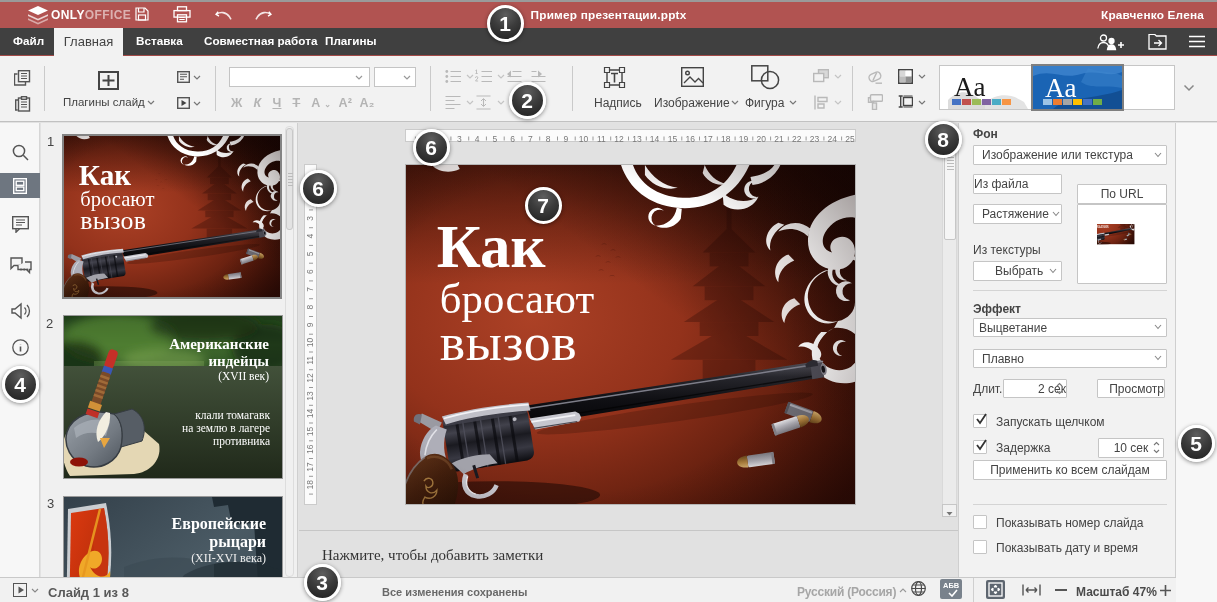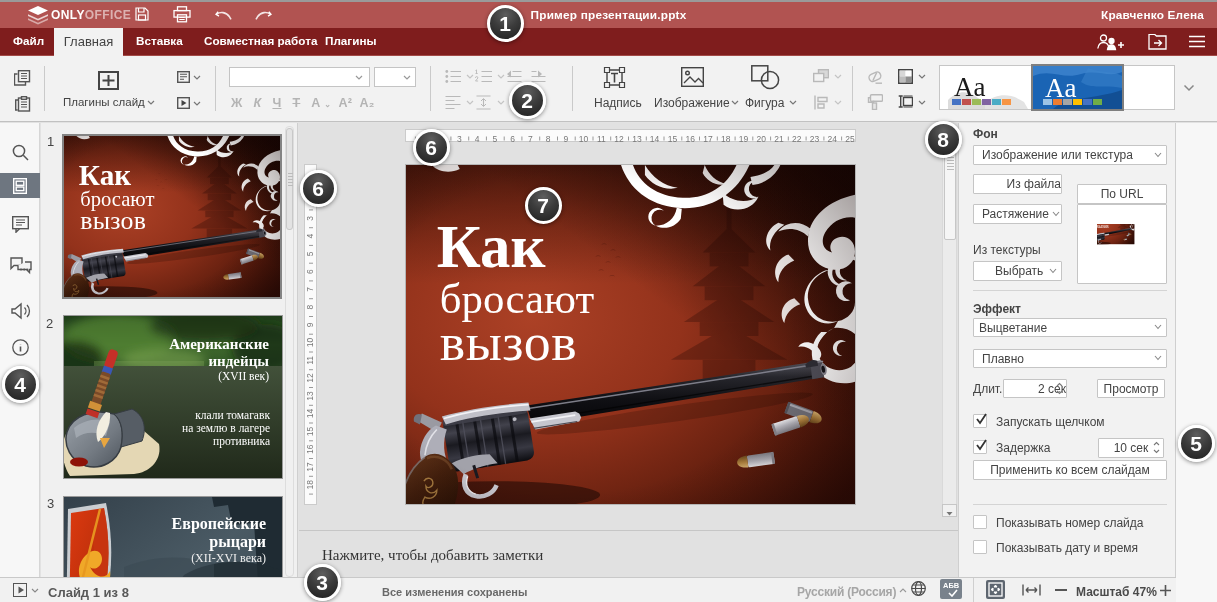--- a/index.html
+++ b/index.html
@@ -1,21 +1,21 @@
 <!DOCTYPE html>
 <html><head><meta charset="utf-8">
 <style>
 *{margin:0;padding:0;box-sizing:border-box}
 html,body{width:1217px;height:602px;overflow:hidden;font-family:"Liberation Sans",sans-serif}
 body{position:relative;background:#E2E2E2}
 .abs{position:absolute}
 
 #topline{left:0;top:0;width:1217px;height:2px;background:#9a9a9a}
 #hdr{left:0;top:2px;width:1217px;height:26px;background:#B15351}
-#tabs{left:0;top:28px;width:1217px;height:27px;background:#7f1d1d}
+#tabs{left:0;top:28px;width:1217px;height:27px;background:#404040}
 #tabs .tab{position:absolute;top:0;height:26px;line-height:26px;color:#fff;font-size:11.7px;font-weight:bold;letter-spacing:0}
 #tabact{position:absolute;left:54px;top:0;width:69px;height:28px;background:#F2F2F2;color:#444;font-size:13px;text-align:center;line-height:27px;z-index:5}
 #toolbar{left:0;top:55px;width:1217px;height:67px;background:#F2F2F2;border-top:1px solid #A34A47;border-bottom:1px solid #C1C1C1}
 .sep{position:absolute;top:66px;width:1px;height:45px;background:#CACACA}
 
 #lbar{left:0;top:123px;width:40px;height:454px;background:#F7F7F7;border-right:1px solid #D6D6D6}
 #thpanel{left:41px;top:123px;width:257px;height:454px;background:#F0F0F0;border-right:1px solid #CFCFCF}
 #canvas{left:299px;top:123px;width:659px;height:454px;background:#E1E1E1}
 #rpanel{left:958px;top:123px;width:218px;height:454px;background:#F2F2F2;border-left:1px solid #CFCFCF;border-right:1px solid #CFCFCF}
 #rbar{left:1176px;top:123px;width:41px;height:479px;background:#F7F7F7}
@@ -769,21 +769,21 @@
 <div class="abs" id="notes">Нажмите, чтобы добавить заметки</div>
 <div class="abs" id="rpanel"></div>
 <div class="abs" id="rbar"></div>
 <div class="abs" id="sbar"></div>
 
 <div class="lbl" style="left:973px;top:127px;font-weight:bold">Фон</div>
 <div class="ctl" style="left:973px;top:145px;width:194px;height:20px;line-height:19px;padding-left:8px">Изображение или текстура</div>
 <svg class="abs" style="left:1154px;top:152px" width="8" height="6" viewBox="0 0 8 6">
     <path d="M1 1 L4 4.5 L7 1" fill="none" stroke="#888" stroke-width="1.1"></path>
   </svg>
-<div class="ctl" style="left:973px;top:174px;width:89px;height:20px;line-height:19px;text-align:right">Из файла</div>
+<div class="ctl" style="left:973px;top:174px;width:89px;height:20px;line-height:19px;text-align:left">Из файла</div>
 <div class="ctl" style="left:1077px;top:184px;width:90px;height:20px;line-height:19px;text-align:center">По URL</div>
 <div class="ctl" style="left:973px;top:204px;width:89px;height:20px;line-height:19px;padding-left:8px">Растяжение</div>
 <svg class="abs" style="left:1051.5px;top:211px" width="8" height="6" viewBox="0 0 8 6">
     <path d="M1 1 L4 4.5 L7 1" fill="none" stroke="#888" stroke-width="1.1"></path>
   </svg>
 <div class="ctl" style="left:1077px;top:204px;width:90px;height:80px"></div>
 <div class="abs" style="left:1097px;top:224px;width:49px;height:39px;overflow:hidden"><svg width="49" height="39" viewBox="55 105 345 220" preserveAspectRatio="none">
       <use href="#slideart"></use>
     </svg></div>
 <div class="lbl" style="left:973px;top:243px">Из текстуры</div>
@@ -799,21 +799,21 @@
   </svg>
 <div class="ctl" style="left:973px;top:349px;width:194px;height:19px;line-height:18px;padding-left:8px">Плавно</div>
 <svg class="abs" style="left:1154px;top:355px" width="8" height="6" viewBox="0 0 8 6">
     <path d="M1 1 L4 4.5 L7 1" fill="none" stroke="#888" stroke-width="1.1"></path>
   </svg>
 <div class="lbl" style="left:973px;top:382px">Длит.</div>
 <div class="ctl" style="left:1003px;top:379px;width:64px;height:19px;line-height:18px;text-align:right">2 сек</div>
 <svg class="abs" style="left:1056px;top:382px" width="7" height="13" viewBox="0 0 7 13">
     <path d="M1 4 L3.5 1.5 L6 4 M1 9 L3.5 11.5 L6 9" fill="none" stroke="#777" stroke-width="1.1"></path>
   </svg>
-<div class="ctl" style="left:1097px;top:379px;width:68px;height:19px;line-height:18px;text-align:center">Просмотр</div>
+<div class="ctl" style="left:1097px;top:379px;width:68px;height:19px;line-height:18px;text-align:right">Просмотр</div>
 <div class="ctl" style="left:973px;top:414px;width:14px;height:14px"></div>
 <svg class="abs" style="left:975px;top:413px" width="13" height="13" viewBox="0 0 13 13">
     <path d="M2 6 L5 10 L11 1" fill="none" stroke="#333" stroke-width="1.8"></path>
   </svg>
 <div class="lbl" style="left:996px;top:415px">Запускать щелчком</div>
 <div class="ctl" style="left:973px;top:440px;width:14px;height:14px"></div>
 <svg class="abs" style="left:975px;top:439px" width="13" height="13" viewBox="0 0 13 13">
     <path d="M2 6 L5 10 L11 1" fill="none" stroke="#333" stroke-width="1.8"></path>
   </svg>
 <div class="lbl" style="left:996px;top:441px">Задержка</div>

